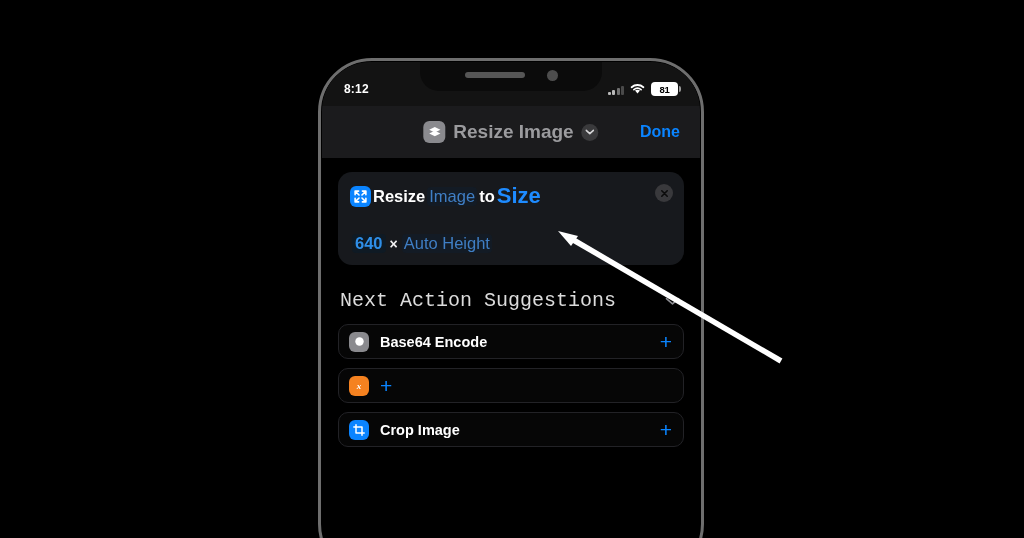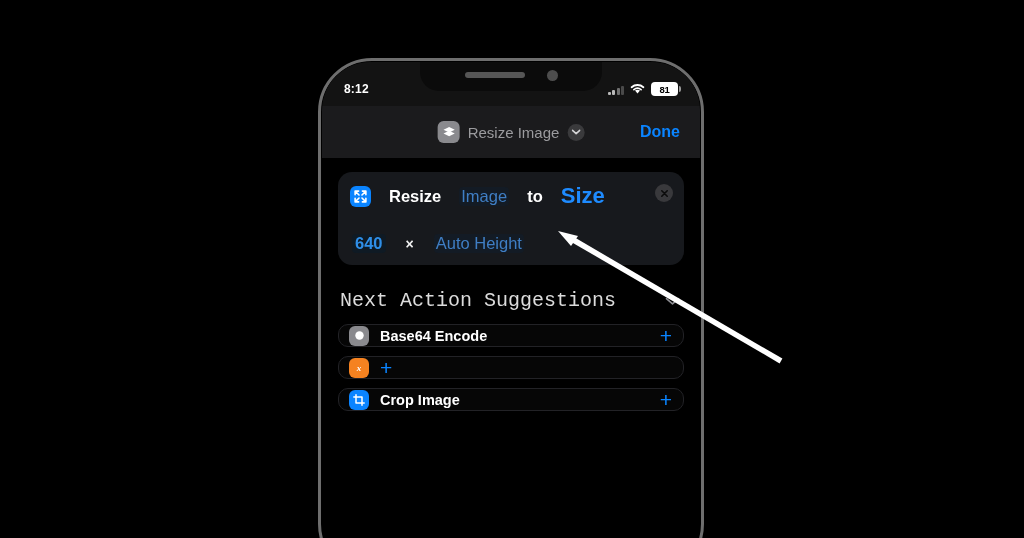--- a/index.html
+++ b/index.html
@@ -108,21 +108,21 @@
   #nav-title-wrap {
     position: absolute; left: 50%; transform: translateX(-50%);
     display: flex; align-items: center; gap: 8px;
   }
   #nav-app-icon {
     width: 22px; height: 22px; border-radius: 6px;
     background: #8a8a8e;
     display:flex; align-items:center; justify-content:center;
   }
   #nav-title {
-    font-size: 15px; color: #9b9b9e; font-weight: 400; text-align: right;
+    font-size: 19px; color: #9b9b9e; font-weight: 700; text-align: right;
   }
   #nav-chevron-badge {
     width: 17px; height: 17px; border-radius: 50%;
     background: #3a3a3c;
     display:flex; align-items:center; justify-content:center;
   }
   #nav-done {
     position: absolute; right: 20px;
     font-size: 16px; color: #0a84ff; font-weight: bold;
     cursor: pointer;
@@ -135,21 +135,21 @@
     padding: 14px 16px 0 16px;
   }
 
   
   #action-card {
     background: #17191d;
     border-radius: 14px;
     padding: 11px 14px 12px 12px;
     position: relative;
   }
-  .card-row { display: flex; align-items: center; gap: 18px; }
+  .card-row { display: flex; align-items: center; gap: 2px; }
   .card-row.row1 { padding-right: 26px; }
   .card-row.row2 { margin-top: 25px; padding-left: 2px; }
   #resize-action-icon {
     width: 21px; height: 21px; border-radius: 6px;
     background: #0a84ff;
     display:flex; align-items:center; justify-content:center;
     flex: none;
   }
   .tk-plain { color: #fff; font-size: 16.5px; font-weight: bold; }
   .tk-var {
@@ -174,21 +174,21 @@
   #suggestions-header {
     margin-top: 24px;
     display: flex; align-items: center; justify-content: space-between;
     padding: 0 4px 0 2px;
   }
   #suggestions-title { color: #dcdcdc; font-size: 20px; font-weight: 500; font-family: Liberation Mono, monospace; }
 
   
   #suggestion-list { margin-top: 12px; display:flex; flex-direction: column; gap: 9px; }
   .suggestion-row {
-    height: 23px;
+    height: 35px;
     background: #060606;
     border: 1px solid #222226;
     border-radius: 10px;
     display: flex; align-items: center;
     padding: 0 11px 0 10px;
     cursor: pointer;
   }
   .sg-icon {
     width: 20px; height: 20px; border-radius: 6px; flex: none;
     display:flex; align-items:center; justify-content:center;

